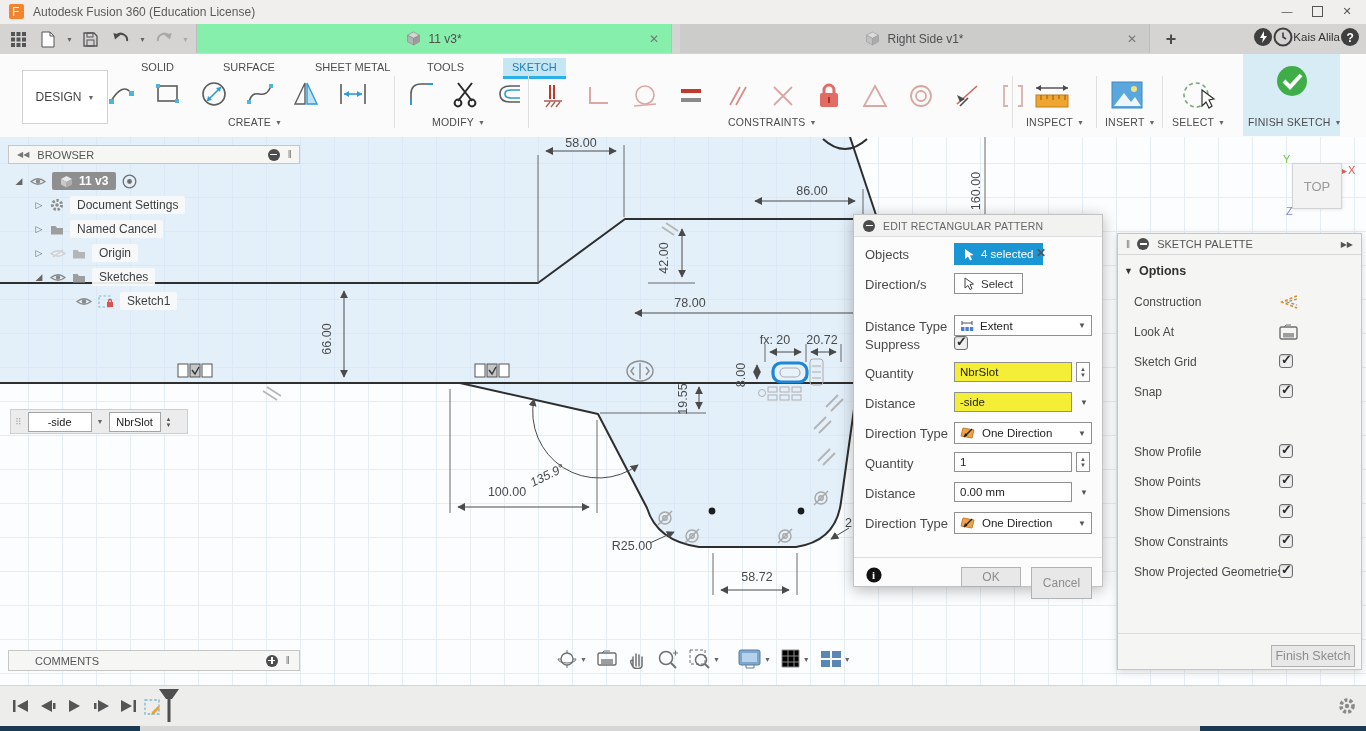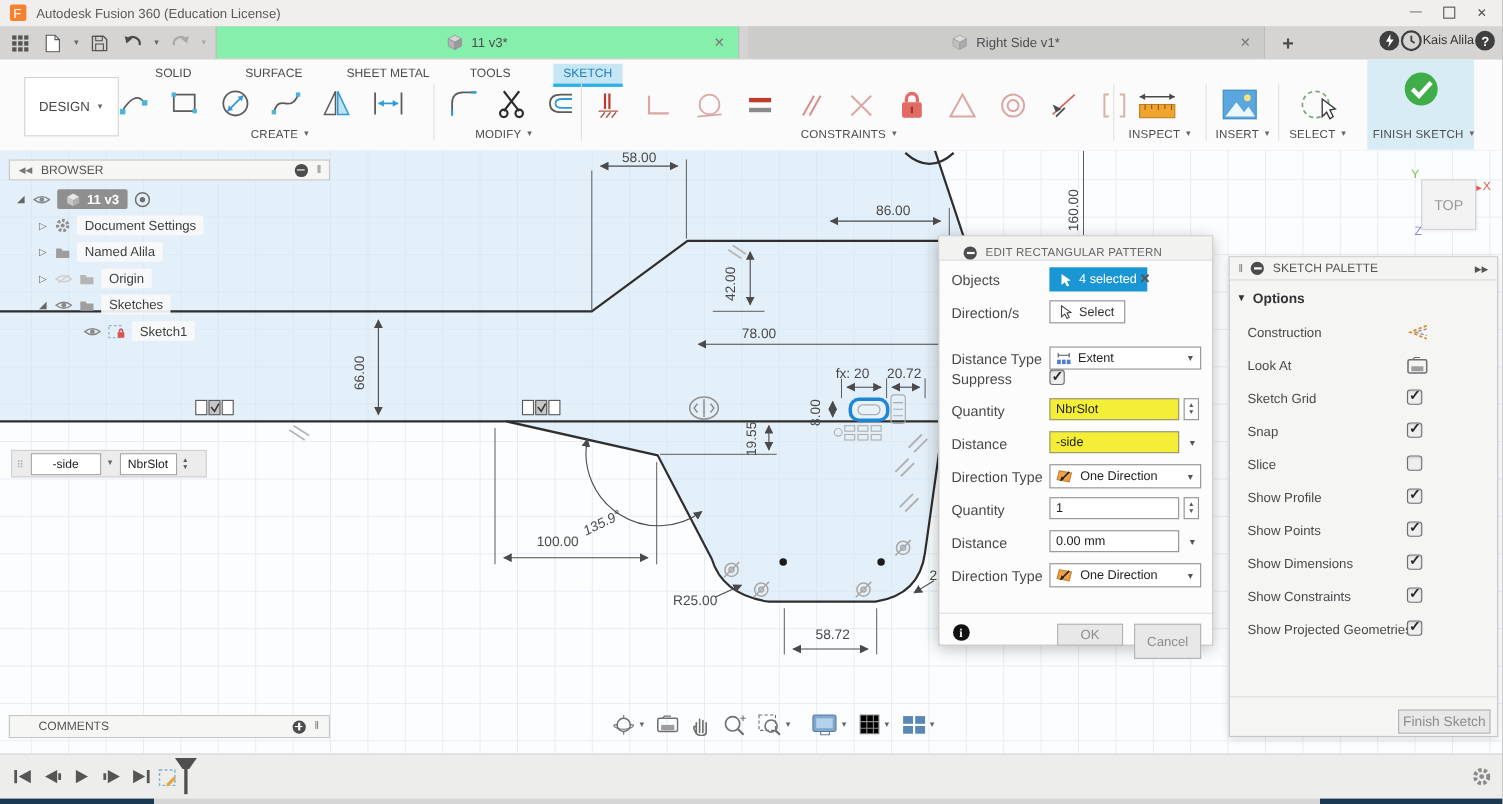--- a/index.html
+++ b/index.html
@@ -36,21 +36,21 @@
   .circ-plus{width:12px;height:12px;border-radius:50%;background:#4c4c4c;position:relative;flex:0 0 auto}
   .circ-plus::after{content:"";position:absolute;left:2.5px;top:5.2px;width:7px;height:1.6px;background:#fff}
   .circ-plus::before{content:"";position:absolute;left:5.2px;top:2.5px;width:1.6px;height:7px;background:#fff}
   .pin{color:#777;font-size:10px;letter-spacing:-1px}
   
   .brow{position:absolute;height:22px;display:flex;align-items:center;gap:6px;font-size:12px;color:#3f3f3f}
   .brow .lbl{background:rgba(248,248,248,.92);padding:2px 7px;border-radius:2px}
   .tri{font-size:9px;color:#666;width:10px;text-align:center}
   
   #dialog{position:absolute;left:853px;top:77px;width:250px;height:373px;background:#fcfcfc;border:1px solid #c2c2c2;box-shadow:0 3px 14px rgba(0,0,0,.28);box-sizing:border-box}
-  #dialog .dhead{height:21px;background:#f2f2f1;border-bottom:1px solid #ddd;display:flex;align-items:flex-end;gap:8px;padding-left:22px;font-size:10.5px;color:#666;letter-spacing:.2px}
+  #dialog .dhead{height:21px;background:#f2f2f1;border-bottom:1px solid #ddd;display:flex;align-items:center;gap:8px;padding-left:9px;font-size:10.5px;color:#666;letter-spacing:.2px}
   .dlbl{position:absolute;left:11px;font-size:13px;color:#4a4a4a}
   .ipt{position:absolute;background:#fff;border:1px solid #909090;font-size:11.5px;color:#222;display:flex;align-items:center;padding:0 5px;box-sizing:border-box}
   .ipt.hl{background:#f4ee36}
   .spin{position:absolute;width:14px;height:20px;border:1px solid #909090;background:#fff;display:flex;flex-direction:column;align-items:center;justify-content:center;font-size:6px;color:#555;line-height:6px;box-sizing:border-box}
   .sel{position:absolute;background:#fff;border:1px solid #909090;display:flex;align-items:center;font-size:11.5px;color:#222;padding:0 5px;gap:6px;box-sizing:border-box}
   .sel .cdown{margin-left:auto;font-size:8px;color:#555}
   .cb{width:14px;height:14px;border:1px solid #6f6f6f;border-radius:3px;background:#efefef;box-shadow:inset 0 1px 2px rgba(0,0,0,.18);position:relative;box-sizing:border-box}
   .cb.on::after{content:"✓";position:absolute;left:1px;top:-3px;font-size:13px;font-weight:bold;color:#2b2b2b}
   .btn{background:#e8e8e8;border:1px solid #b2b2b2;color:#8d8d8d;font-size:12px;display:flex;align-items:center;justify-content:center;box-sizing:border-box}
   
@@ -548,21 +548,21 @@
             <circle cx="7" cy="7" r="4.6" fill="none" stroke="#8d8d8d" stroke-width="3" stroke-dasharray="2.4,1.7"></circle>
             <circle cx="7" cy="7" r="1.8" fill="#8d8d8d"></circle>
           </svg>
         <span class="lbl">Document Settings</span>
       </div>
       <div class="brow" style="left:34px;top:81px">
         <span class="tri">▷</span>
         <svg width="14" height="11">
             <path d="M1,2 h4.5 l1.5,2 H13 V10.5 H1 Z" fill="#9e9e9e"></path>
           </svg>
-        <span class="lbl">Named Alila</span>
+        <span class="lbl">Named Cancel</span>
       </div>
       <div class="brow" style="left:34px;top:105px">
         <span class="tri">▷</span>
         <svg width="16" height="11">
             <path d="M1,5.5 Q8,0 15,5.5 Q8,11 1,5.5 Z" fill="none" stroke="#cfcfcf" stroke-width="1.3"></path>
             <path d="M3,9 L13,2" stroke="#cfcfcf" stroke-width="1.3"></path>
           </svg>
         <svg width="14" height="11">
             <path d="M1,2 h4.5 l1.5,2 H13 V10.5 H1 Z" fill="#b5b5b5"></path>
           </svg>
@@ -818,24 +818,20 @@
             </svg></span>
       </div>
       <div class="prow" style="top:119px">
         <span class="plbl">Sketch Grid</span>
         <span class="pctl cb on"></span>
       </div>
       <div class="prow" style="top:149px">
         <span class="plbl">Snap</span>
         <span class="pctl cb on"></span>
       </div>
-      <div class="prow" style="top:179px">
-        <span class="plbl">Slice</span>
-        <span class="pctl cb"></span>
-      </div>
       <div class="prow" style="top:209px">
         <span class="plbl">Show Profile</span>
         <span class="pctl cb on"></span>
       </div>
       <div class="prow" style="top:239px">
         <span class="plbl">Show Points</span>
         <span class="pctl cb on"></span>
       </div>
       <div class="prow" style="top:269px">
         <span class="plbl">Show Dimensions</span>

